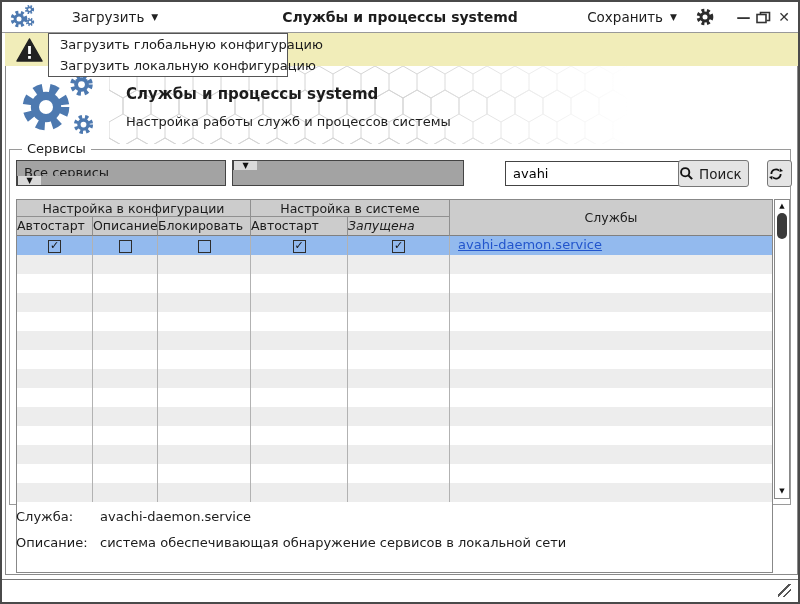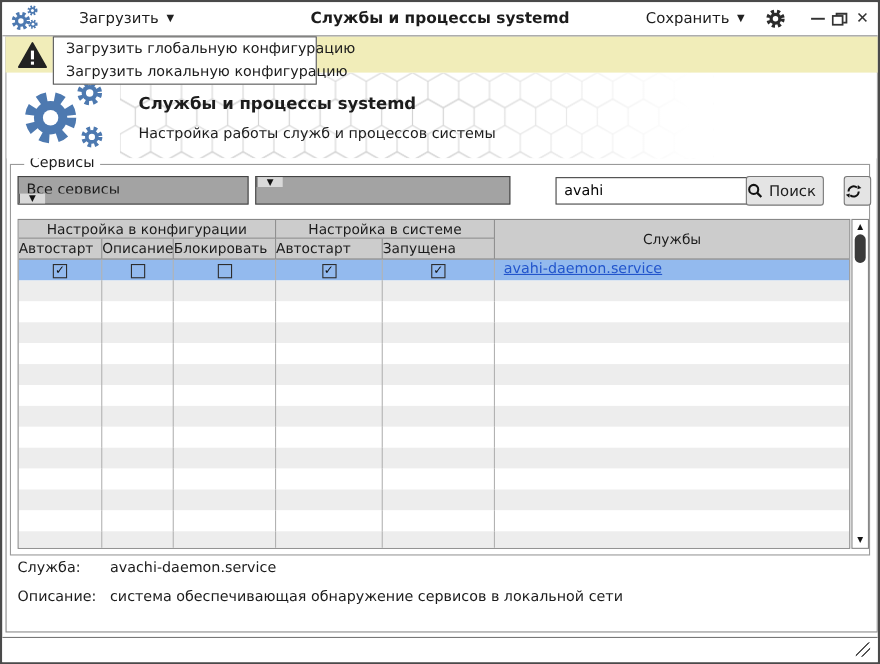--- a/index.html
+++ b/index.html
@@ -61,32 +61,32 @@
   .combo1{ left:6px; top:10px; width:210px; }
   .combo2{ left:222px; top:10px; width:232px; }
   .search-input{ position:absolute; left:495px; top:11px; width:196px; height:25px; border:1px solid #444;
                  font-size:13px; padding-left:7px; font-family:"DejaVu Sans",sans-serif; background:#fff;}
   .btn{ position:absolute; background:#e4e4e4; border:1px solid #777; border-radius:3px;
         display:flex; align-items:center; justify-content:flex-start; gap:5px; font-size:13.5px; cursor:default;}
   .btn-search{ left:668px; top:10px; width:71px; height:27px; }
   .btn-refresh{ left:757px; top:10px; width:25px; height:27px; }
 
   
-  .table{ position:absolute; left:6px; top:49px; width:757px; height:300px;
+  .table{ position:absolute; left:6px; top:49px; width:757px; height:374px;
           border:1px solid #888; overflow:hidden; background:#fff;}
   .thead{ background:#ccc; font-size:12.5px; }
   .hrow1{ display:flex; height:17px; line-height:17px; text-align:center; }
   .hrow2{ display:flex; height:19px; line-height:18px; text-align:left; }
   .gh{ border-right:1px solid #909090; border-bottom:1px solid #909090; }
   .gh-config{ width:234px; } .gh-system{ width:199px; }
   .gh-service{ width:322px; border-right:none; border-bottom:none; line-height:35px; }
   .hrow1 .gh-service{ height:36px; }
   .cell{ border-right:1px solid #b2b2b2; height:100%; }
   .hcell{ border-right:1px solid #909090; border-bottom:1px solid #808080; }
-  .c0{width:76px;} .c1{width:65px;} .c2{width:93px;} .c3{width:97px;} .c4{width:102px;}
+  .c0{width:76px;} .c1{width:65px;} .c2{width:93px;} .c3{width:97px;} .c4{width:102px;font-style:italic;}
   .c5{width:322px; border-right:none;}
   .trow{ display:flex; height:19px; }
   .trow.selected{ background:#93baee; }
   .stripe-a{ background:#ededed; } .stripe-b{ background:#fff; }
   .cbox{ width:13px; height:13px; border:1.5px solid #2d2d2d; margin:2px auto 0;
          font-size:11px; line-height:10px; text-align:center; color:#111; background:transparent;}
   .check-cell{ display:flex; align-items:center; justify-content:center; }
   .svc-cell{ font-size:13px; line-height:18px; padding-left:8px; }
   .svc-link{ color:#2255cc; text-decoration:underline; cursor:pointer;}
 

